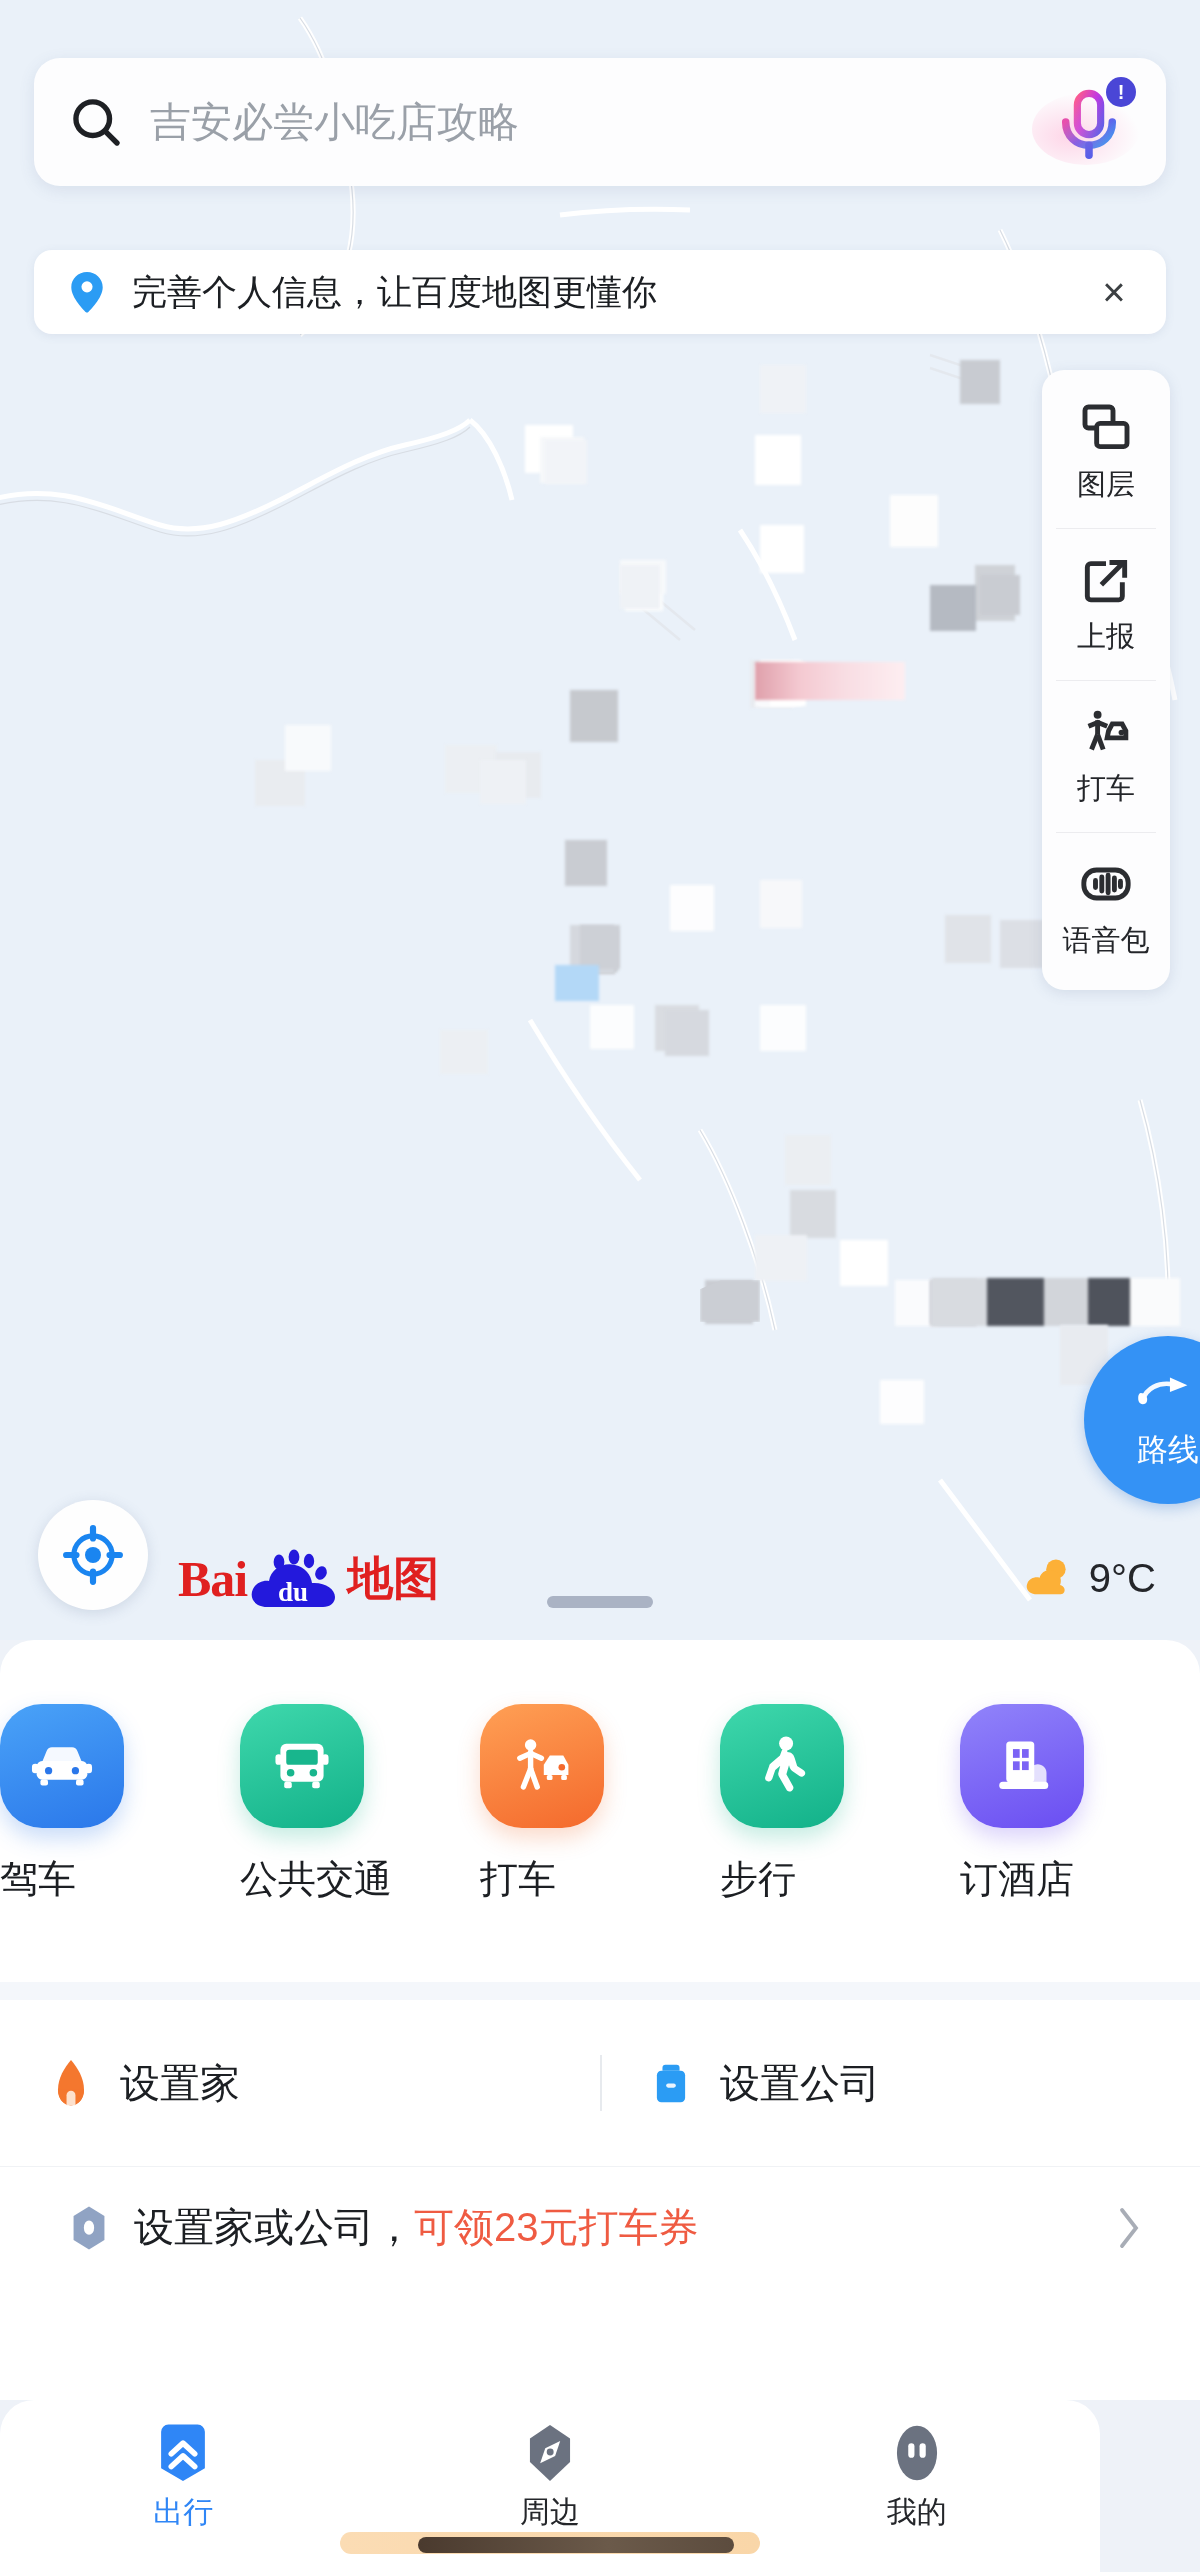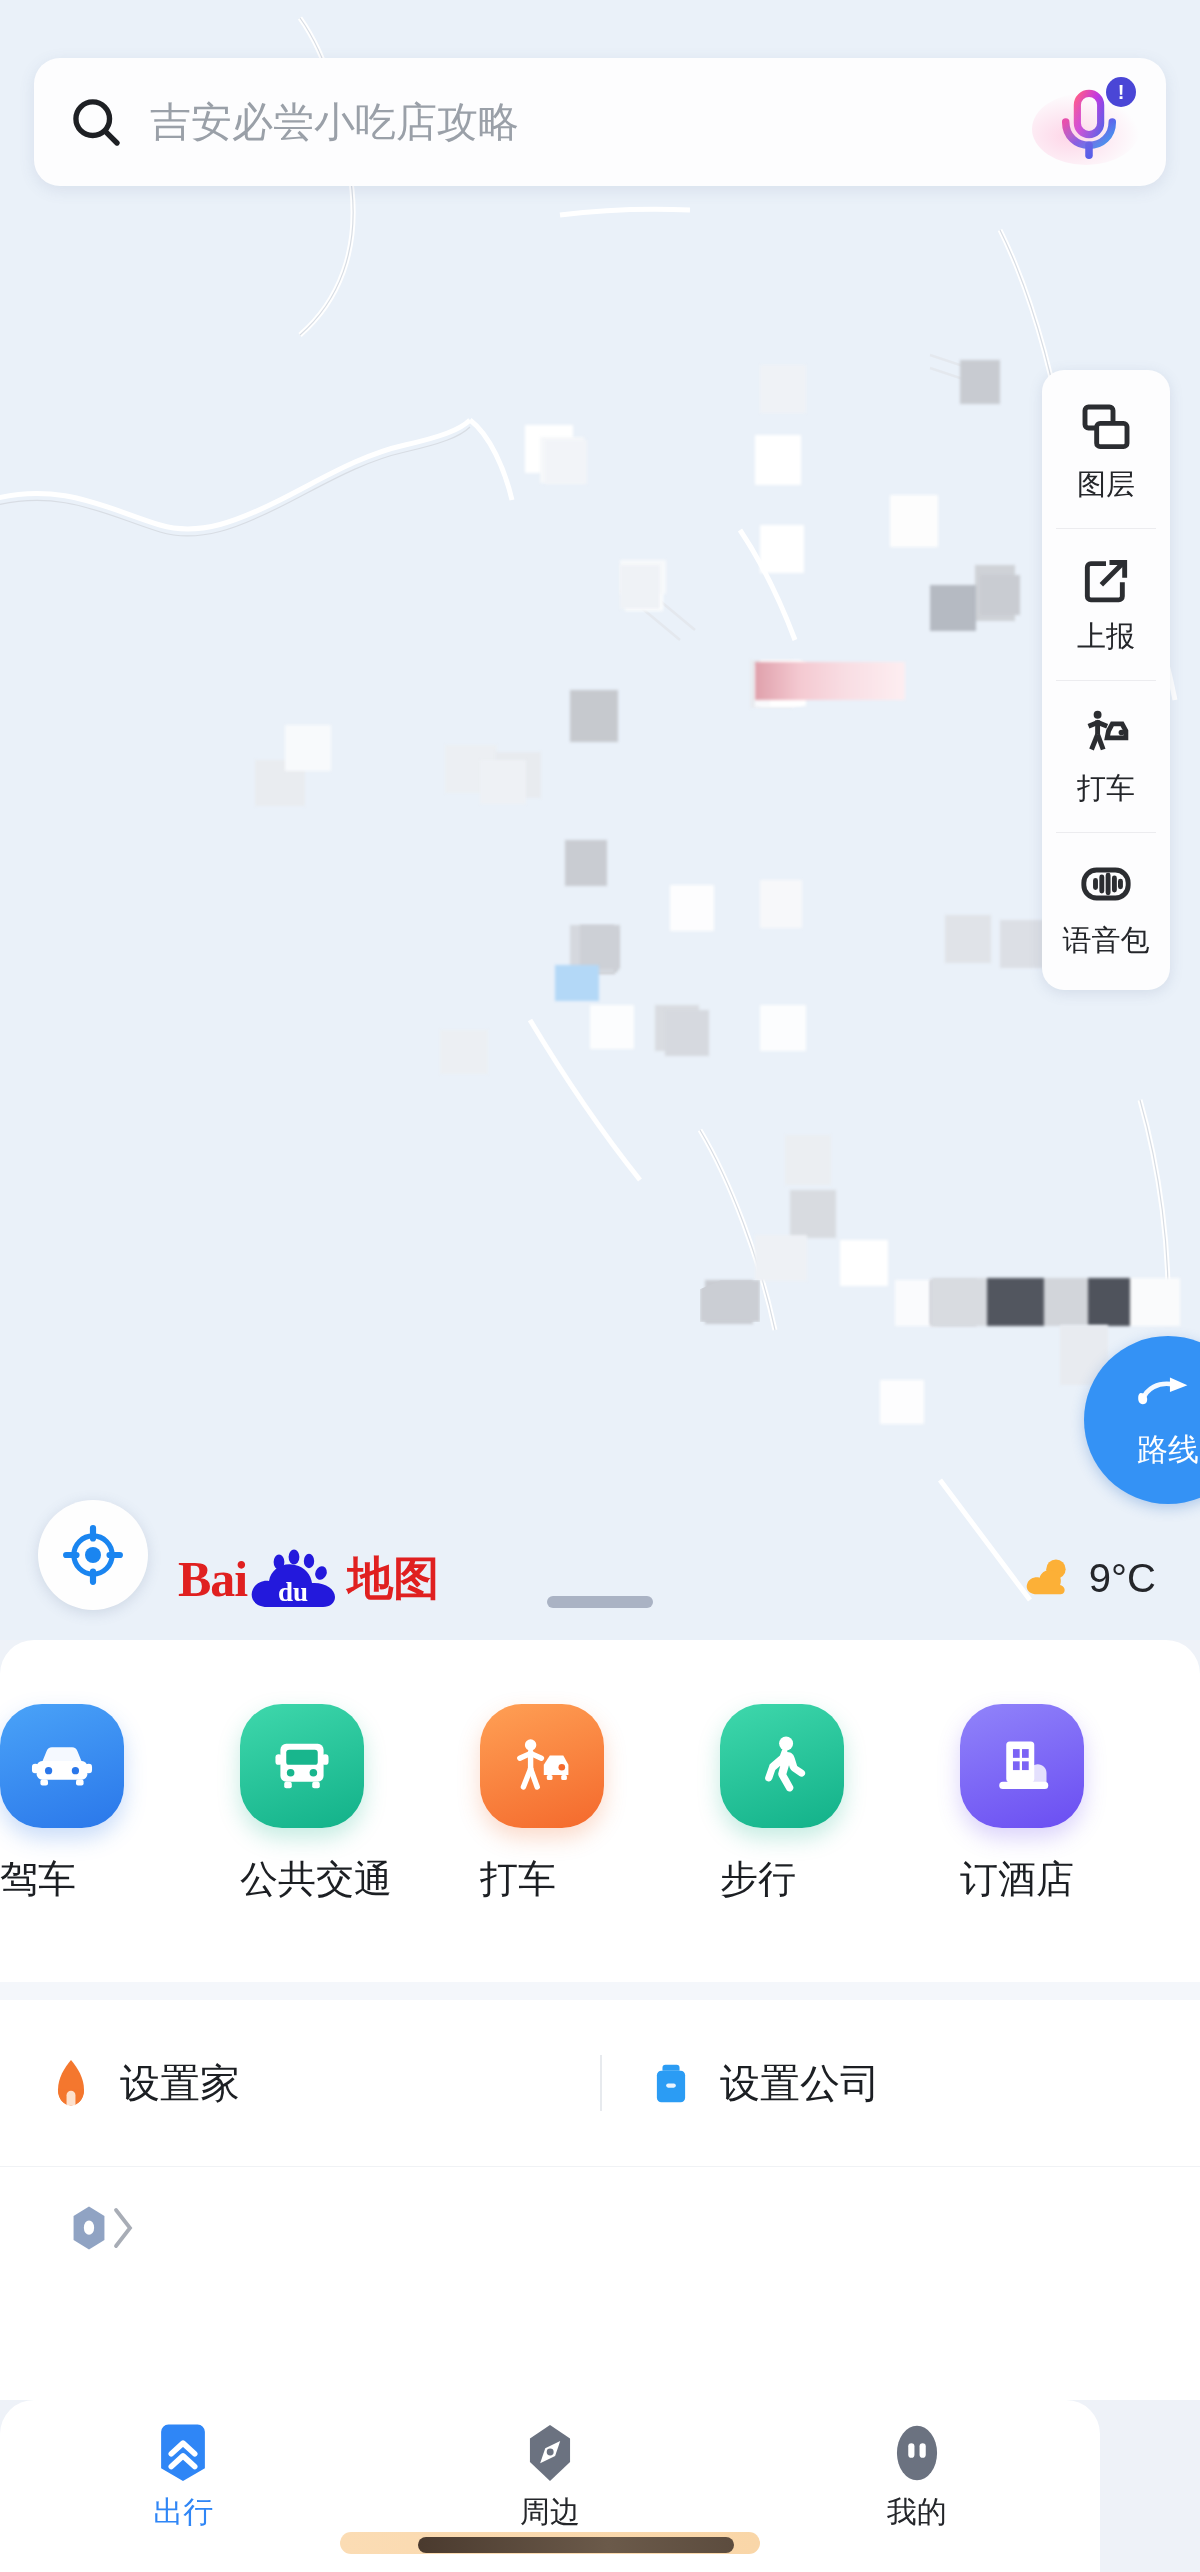--- a/index.html
+++ b/index.html
@@ -381,20 +381,28 @@
           </linearGradient>
         </defs>
         <rect x="17.5" y="8" width="13" height="23" rx="6.5" stroke="url(#mg)" stroke-width="4" fill="none"></rect>
         <path d="M11 24 C 11 32 17 37 24 37 C 31 37 37 32 37 24" stroke="url(#mg2)" stroke-width="4.2" fill="none" stroke-linecap="round"></path>
         <path d="M24 37v5.5" stroke="#3a56f0" stroke-width="4.2" stroke-linecap="round"></path>
       </svg>
       <div class="mic-badge">!</div>
     </div>
   </div>
 
+  <div class="banner">
+    <svg class="banner-pin" viewBox="0 0 24 24">
+      <path d="M12 1.6c-4.6 0-8.2 3.5-8.2 7.9 0 5.7 7 12.4 7.5 12.9.4.4 1 .4 1.4 0 .5-.5 7.5-7.2 7.5-12.9 0-4.4-3.6-7.9-8.2-7.9z" fill="#2b9cf4"></path>
+      <circle cx="12" cy="9.3" r="2.9" fill="#fff"></circle>
+    </svg>
+    <span class="banner-text">完善个人信息，让百度地图更懂你</span>
+    <span class="banner-close">×</span>
+  </div>
 
   <div class="sheet">
 
     <div class="quickrow">
       <div class="qitem">
         <div class="qico" style="background:linear-gradient(160deg,#4aa3f8,#2a77ea);box-shadow:0 10px 22px rgba(60,130,235,.28);">
           <svg width="70" height="70" viewBox="0 0 24 24" fill="#fff">
             <path d="M5.2 10.6l1.5-3.7A2 2 0 0 1 8.6 5.6h6.8a2 2 0 0 1 1.9 1.3l1.5 3.7z" opacity=".95"></path>
             <rect x="3.3" y="10.3" width="17.4" height="6.4" rx="1.9"></rect>
             <rect x="1.7" y="11.2" width="2.3" height="3.3" rx="1.1"></rect>
@@ -487,20 +495,21 @@
         </svg>
         <span class="hw-lbl">设置公司</span>
       </div>
     </div>
 
     <div class="promorow">
       <svg class="promo-ico" viewBox="0 0 24 28">
         <path d="M12 1.5 L 21 7 v 14 L 12 26.5 L 3 21 V 7 Z" fill="#7d93b8" opacity=".85"></path>
         <ellipse cx="12" cy="13.8" rx="3" ry="4.2" fill="#fff"></ellipse>
       </svg>
+      <span class="promo-txt"><span>设置家或公司，</span><span class="promo-hl">可领23元打车券</span></span>
       <svg class="promo-chev" viewBox="0 0 12 22" fill="none" stroke="#a8adb6" stroke-width="1.9">
         <path d="M2.5 2 L 9.5 11 L 2.5 20" stroke-linecap="round"></path>
       </svg>
     </div>
   </div>
 
   <div class="navbar">
     <div class="nav active">
       <div class="nav-ico">
         <svg width="62" height="62" viewBox="0 0 30 34">

